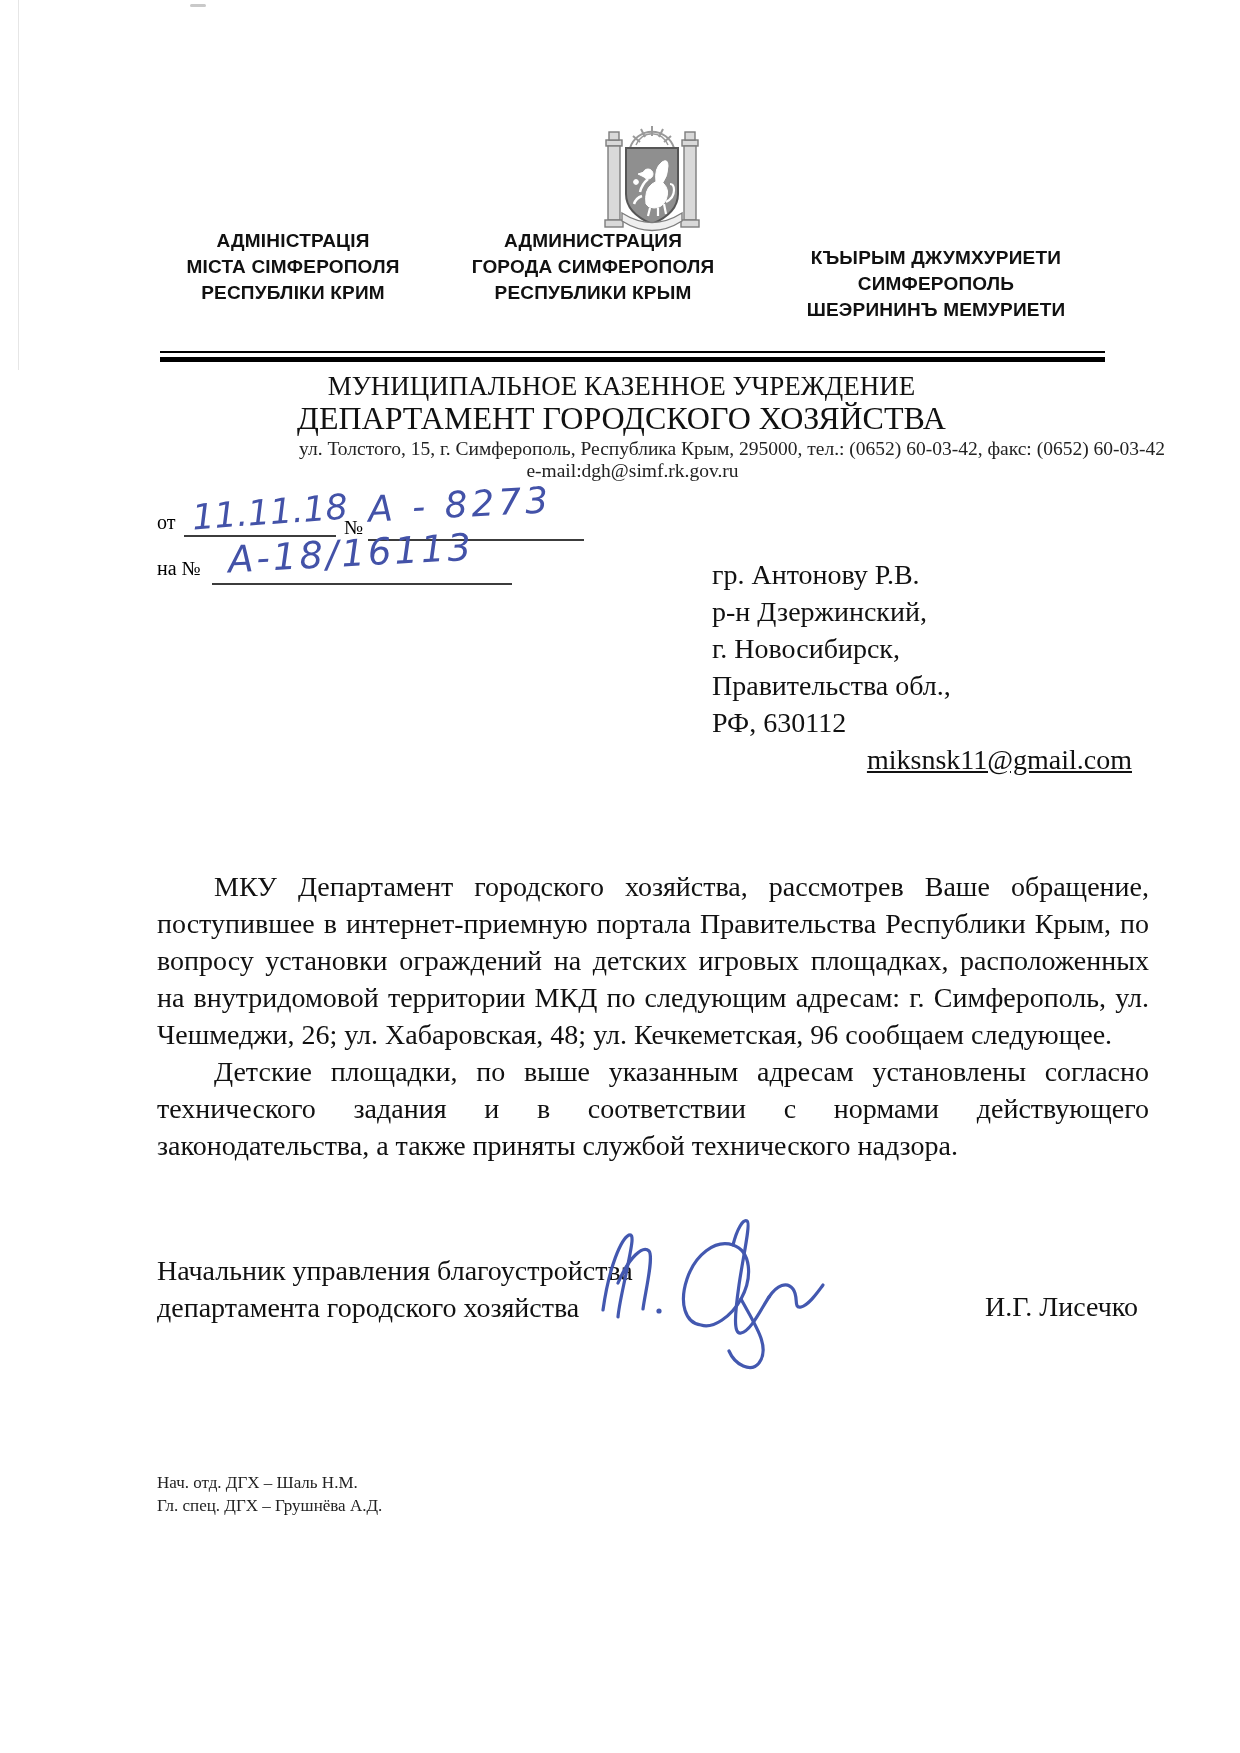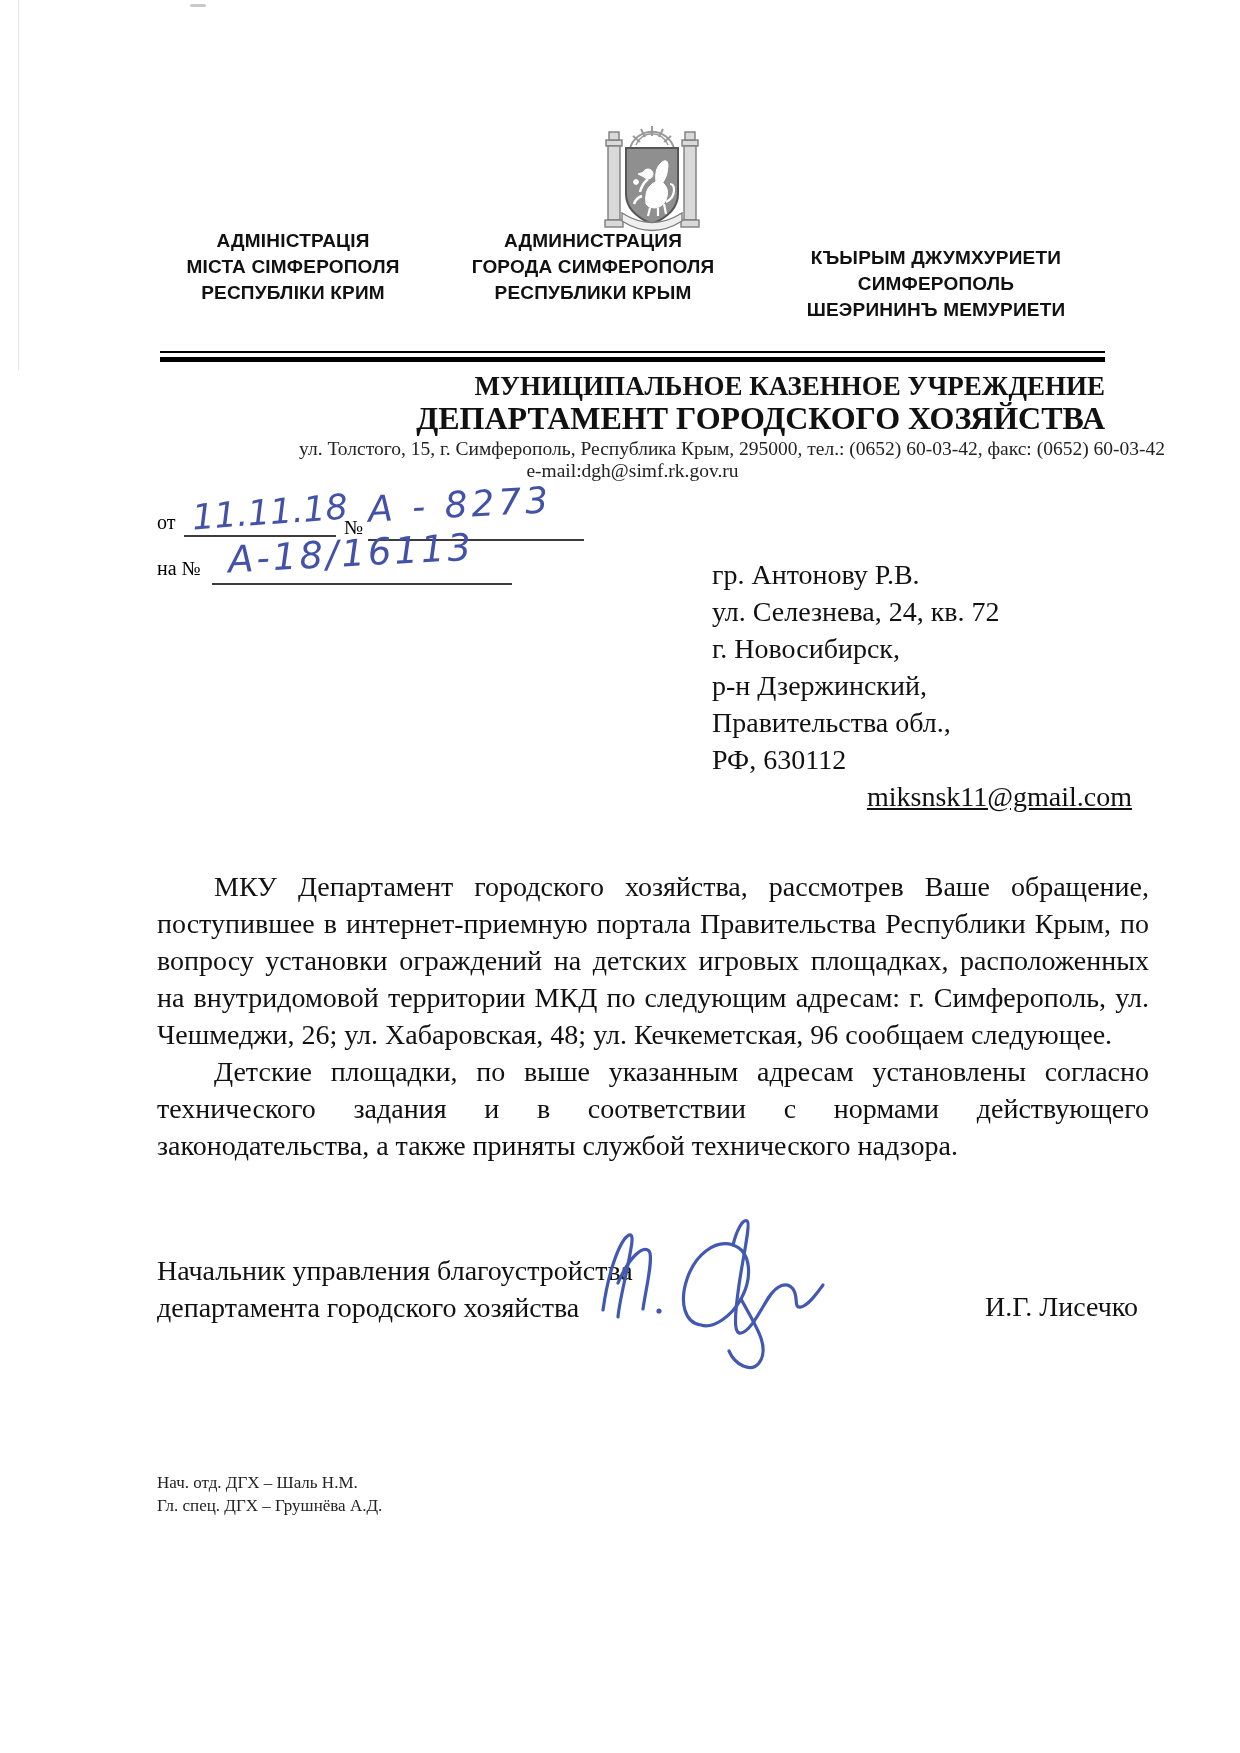--- a/index.html
+++ b/index.html
@@ -26,21 +26,21 @@
     letter-spacing:.2px;
   }
   .hdr-col1{left:168px;top:228px;width:250px;}
   .hdr-col2{left:448px;top:228px;width:290px;}
   .hdr-col3{left:796px;top:245px;width:280px;}
 
   .rule{left:160px;top:351px;width:945px;}
   .rule .thin{height:2px;background:#000;margin-bottom:4px;}
   .rule .thick{height:5px;background:#000;}
 
-  .org-line{left:160px;width:945px;text-align:right;font-weight:bold;color:#111;}
+  .org-line{left:149px;width:945px;text-align:center;font-weight:normal;color:#111;}
   .org-line1{top:371px;font-size:27px;}
   .org-line2{top:400px;font-size:32px;}
   .addr-line{left:100px;top:438px;width:1065px;text-align:right;font-size:19.5px;color:#222;}
   .email-line{left:100px;top:460px;width:1065px;text-align:center;font-size:19.5px;color:#222;}
 
   
   .ref-label{font-size:20px;color:#000000;}
   .u-line{border-bottom:2px solid #3c3c3c;}
   .ink{
     color:#4352a8;
@@ -155,23 +155,22 @@
   <div class="abs u-line" style="left:368px;top:539px;width:216px;"></div>
   <div class="abs ref-label" style="left:157px;top:557px;">на №</div>
   <div class="abs u-line" style="left:212px;top:583px;width:300px;"></div>
 
   <div class="abs ink ink-date">11.11.18</div>
   <div class="abs ink ink-num">А - 8273</div>
   <div class="abs ink ink-reply">А-18/16113</div>
 
   <div class="abs recipient">
     <div>гр. Антонову Р.В.</div>
-    <div>ул. Селезнева, 24, кв. 72</div>
+    <div>р-н Дзержинский,</div>
     <div>г. Новосибирск,</div>
-    <div>р-н Дзержинский,</div>
     <div>Правительства обл.,</div>
     <div>РФ, 630112</div>
     <div class="email">miksnsk11@gmail.com</div>
   </div>
 
   <div class="abs body-text">
     <p>МКУ Департамент городского хозяйства, рассмотрев Ваше обращение, поступившее в интернет-приемную портала Правительства Республики Крым, по вопросу установки ограждений на детских игровых площадках, расположенных на внутридомовой территории МКД по следующим адресам: г. Симферополь, ул. Чешмеджи, 26; ул. Хабаровская, 48; ул. Кечкеметская, 96 сообщаем следующее.</p>
     <p>Детские площадки, по выше указанным адресам установлены согласно технического задания и в соответствии с нормами действующего законодательства, а также приняты службой технического надзора.</p>
   </div>
 

